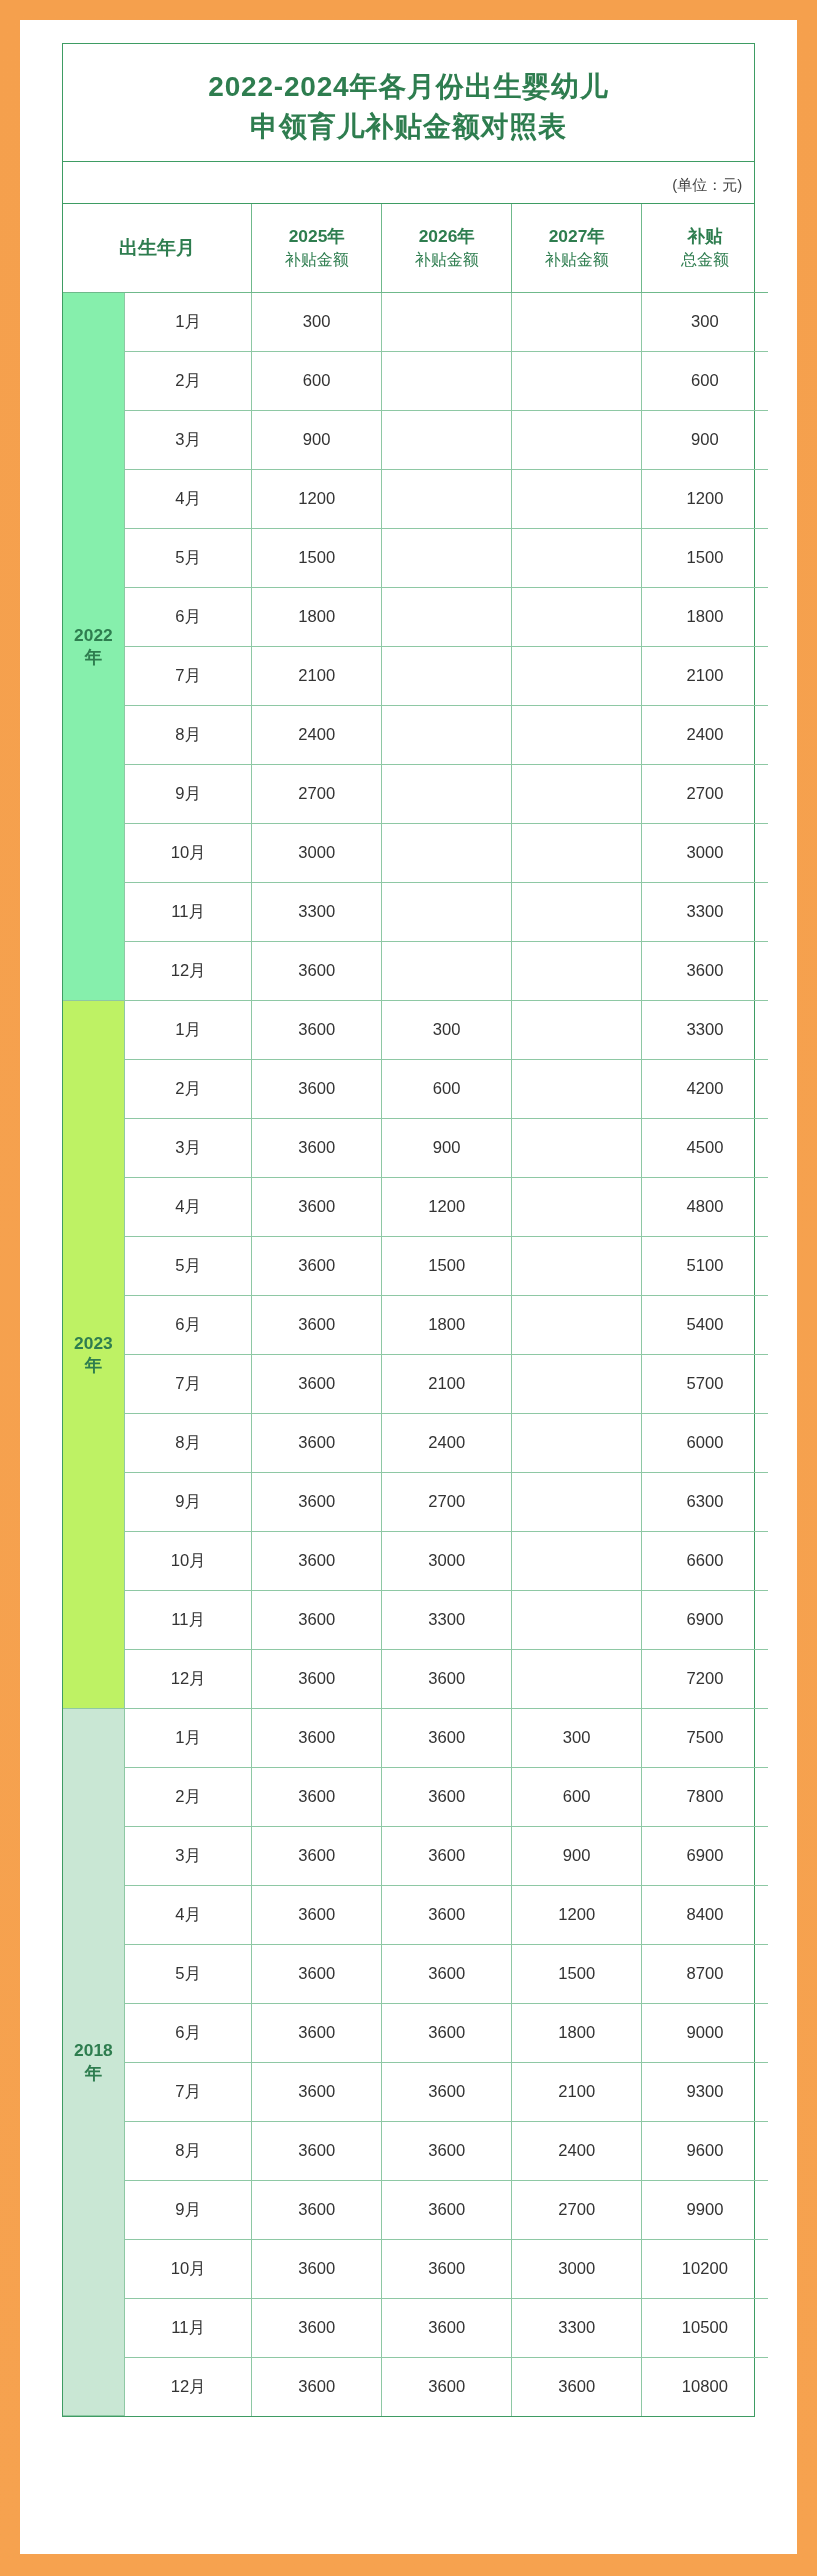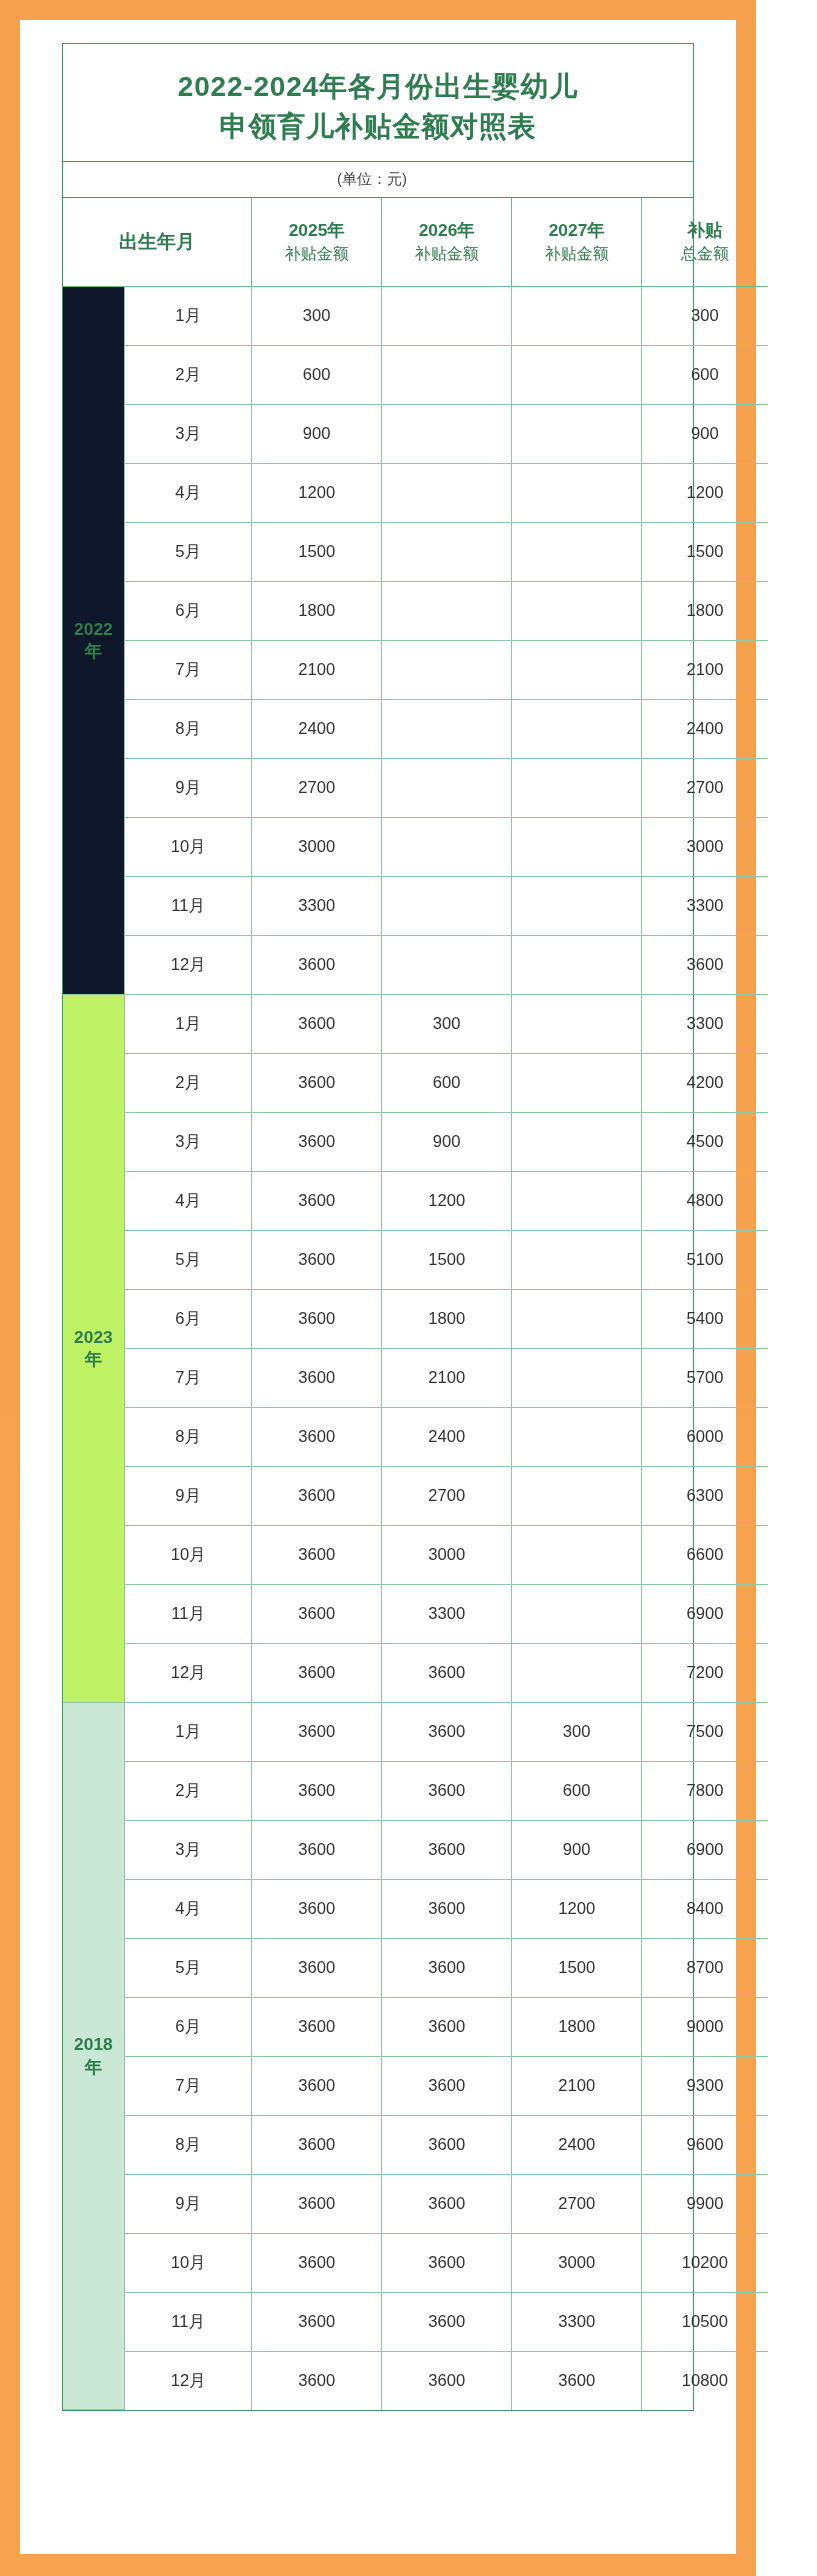--- a/index.html
+++ b/index.html
@@ -7,21 +7,21 @@
     padding: 0;
   }
   body {
     width: 817px;
     min-height: 2576px;
     background: #ffffff;
     font-family: "Liberation Sans", sans-serif;
   }
   .page {
     position: relative;
-    width: 756px;
+    width: 817px;
     min-height: 2576px;
     box-sizing: border-box;
     padding: 19.7px 19.7px;
     background: #f7a04a;
     background: linear-gradient(180deg, #f5a04d 0%, #f6a24f 100%);
   }
   .inner {
     background: #ffffff;
     box-sizing: border-box;
     padding: 23px 42px 35px 42px;
@@ -39,22 +39,23 @@
   }
   .title-line {
     color: #2e7d4f;
     font-weight: bold;
     font-size: 28px;
     letter-spacing: 0.8px;
     line-height: 1.45;
   }
   .unit-box {
     border-bottom: 1.5px solid #3e9c63;
-    text-align: center;
+    text-align: right;
     padding: 7.6px 12px 7.6px 0;
+    margin-top: 6px;
   }
   .unit-text {
     color: #444444;
     font-size: 15px;
   }
   table {
     border-collapse: collapse;
     width: 100%;
     table-layout: fixed;
   }
@@ -90,21 +91,21 @@
     display: block;
     font-size: 16px;
     font-weight: normal;
   }
   td.year-cell {
     color: #2e7d4f;
     font-weight: bold;
     font-size: 17.4px;
     line-height: 1.3;
   }
-  .y2022 td.year-cell { background: #0f172a; }
+  .y2022 td.year-cell { background: #86efac; }
   .y2023 td.year-cell { background: #bef264; }
   .y2024 td.year-cell { background: #c9e7d4; }
 
   td.month-cell { font-size: 16.6px; }
   td.empty-cell { background: #ffffff; }
   .block-sep td { border-top: 1.5px solid #6fb98b; }
   tbody tr:last-child td { border-bottom: none; }
   td.first-col { border-left: none; }
   td.last-col { border-right: none; }
   thead th.head-first { border-left: none; }

